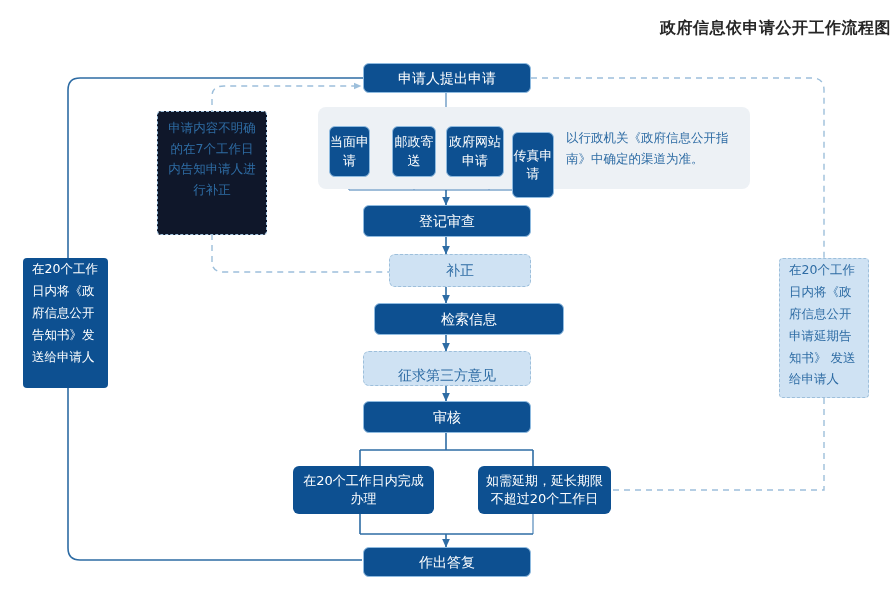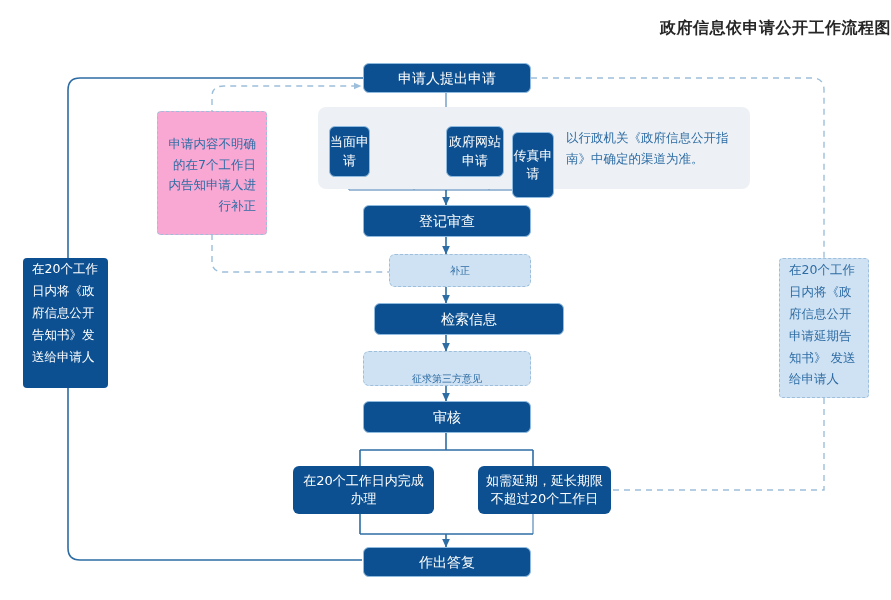--- a/index.html
+++ b/index.html
@@ -61,31 +61,31 @@
   .node-dark-plain {
     background: #0D5091;
     color: #ffffff;
     border: none;
     font-size: 13px;
   }
   .node-light {
     background: #CFE2F3;
     color: #2E6CA4;
     border: 1.5px dashed #9DBFDB;
-    font-size: 10px;
+    font-size: 14px;
   }
   .node-light-solid {
-    background: #f9a8d4;
+    background: #0f172a;
     color: #2E6CA4;
     border: 1.5px dashed #9DBFDB;
     font-size: 12.5px;
     line-height: 1.65;
-    text-align: right;
+    text-align: center;
     justify-content: flex-start;
-    padding: 22px 10px;
+    padding: 6px 10px;
   }
   .channel-band {
     position: absolute;
     background: #EDF1F5;
     border-radius: 8px;
   }
   .channel-box {
     position: absolute;
     box-sizing: border-box;
     background: #0D5091;
@@ -195,20 +195,23 @@
 
     <div class="channel-band" style="left:318px; top:107px; width:432px; height:82px;"></div>
 
     <div class="node node-dark" style="left:363px; top:63px; width:168px; height:30px;">
       <span>申请人提出申请</span>
     </div>
 
     <div class="channel-box" style="left:329px; top:126px; width:41px; height:51px;">
       <span>当面申请</span>
     </div>
+    <div class="channel-box" style="left:392px; top:126px; width:44px; height:51px;">
+      <span>邮政寄送</span>
+    </div>
     <div class="channel-box" style="left:446px; top:126px; width:58px; height:51px;">
       <span>政府网站申请</span>
     </div>
     <div class="channel-box" style="left:512px; top:132px; width:42px; height:66px;">
       <span>传真申请</span>
     </div>
 
     <div class="note-text" style="left:566px; top:127px; width:180px;">
       <span>以行政机关《政府信息公开指南》中确定的渠道为准。</span>
     </div>

